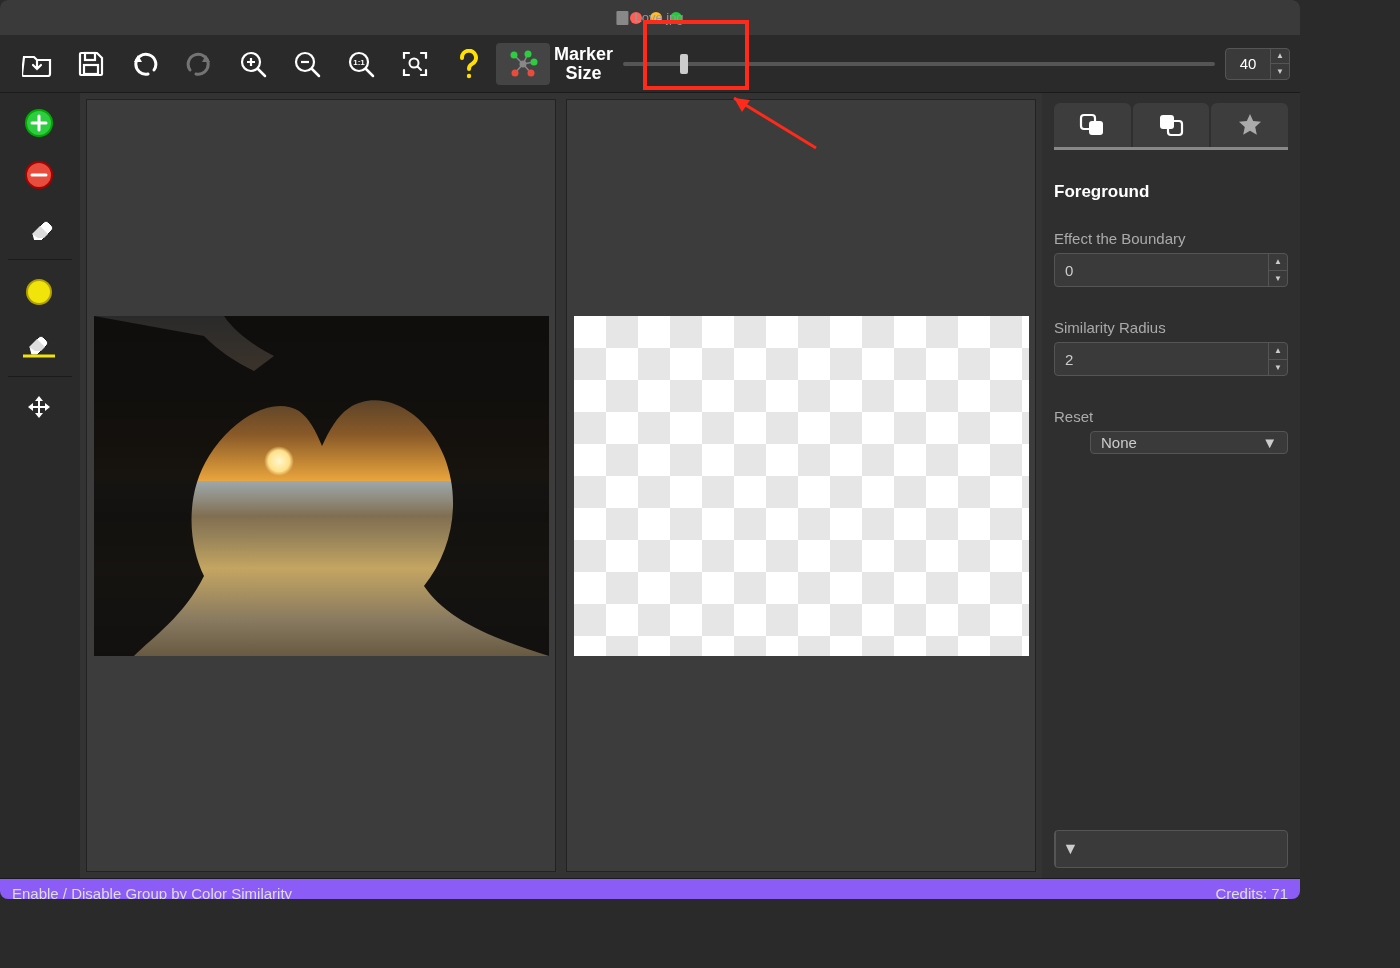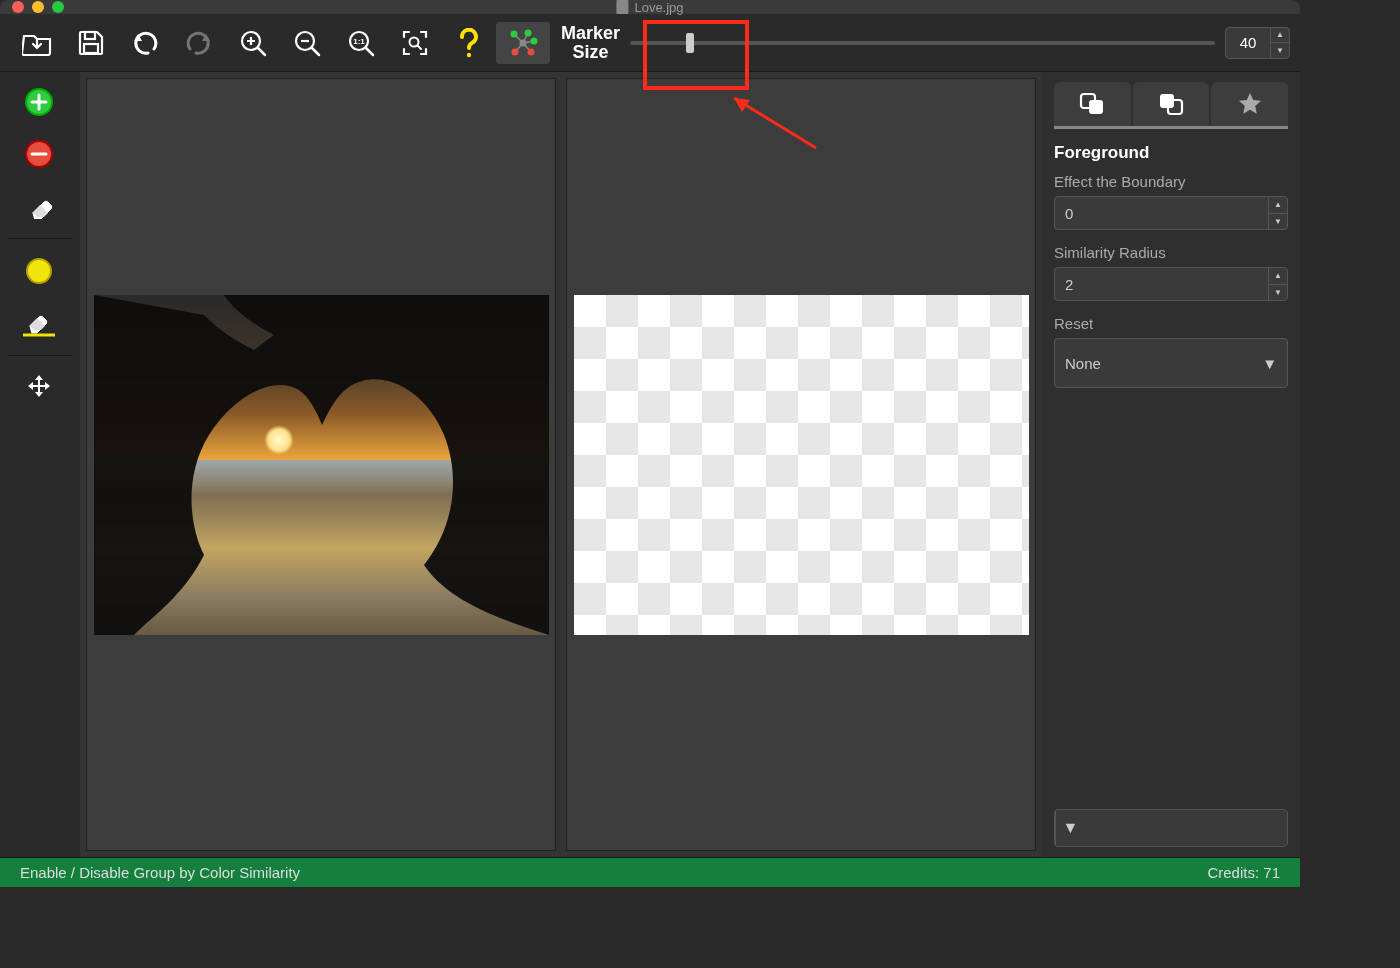--- a/index.html
+++ b/index.html
@@ -7,27 +7,28 @@
     width: 1300px;
     height: 899px;
     background: #2a2a2a;
     font-family: -apple-system, "Helvetica Neue", Arial, sans-serif;
     color: #ddd;
     overflow: hidden;
     border-radius: 8px;
   }
   
   .titlebar {
-    height: 14px;
+    height: 35px;
     background: #3a3a3a;
     display: flex;
     align-items: center;
     position: relative;
     border-top-left-radius: 8px;
     border-top-right-radius: 8px;
+    justify-content: center;
   }
   .traffic {
     display: flex;
     gap: 8px;
     padding-left: 12px;
   }
   .traffic span {
     width: 12px; height: 12px; border-radius: 50%;
   }
   .tl-red { background: #ff5f57; }
@@ -68,21 +69,21 @@
   .tbtn svg { display: block; }
   .tbtn.active {
     background: #444;
   }
   .marker-label {
     color: #fff;
     font-size: 18px;
     font-weight: bold;
     line-height: 1.05;
     text-align: center;
-    margin-left: 11px;
+    margin-left: 4px;
   }
   .slider-wrap {
     flex: 1;
     display: flex;
     align-items: center;
     padding: 0 10px;
   }
   .slider {
     width: 100%;
     -webkit-appearance: none;
@@ -242,20 +243,21 @@
     background-color: #fff;
   }
 
   
   .right-panel {
     width: 258px;
     background: #2f2f2f;
     padding: 10px 12px;
     display: flex;
     flex-direction: column;
+    gap: 18px;
   }
   .tabs {
     display: flex;
     gap: 0;
     border-bottom: 3px solid #888;
     margin-bottom: 14px;
   }
   .tab {
     flex: 1;
     height: 44px;
@@ -296,25 +298,26 @@
     padding-left: 10px;
     color: #ccc;
     font-size: 15px;
   }
   .select-input {
     display: flex;
     align-items: center;
     background: #3a3a3a;
     border: 1px solid #555;
     border-radius: 4px;
-    height: 50px;
+    height: 23px;
     padding: 0 10px;
     justify-content: space-between;
     color: #ccc;
     font-size: 15px;
+    margin-left: 36px;
   }
   .rp-spacer { flex: 1; }
   .reset-btn {
     display: flex;
     align-items: stretch;
     background: #3a3a3a;
     border: 1px solid #555;
     border-radius: 4px;
     height: 38px;
   }
@@ -332,25 +335,25 @@
     border-left: 1px solid #555;
     display: flex;
     align-items: center;
     justify-content: center;
     color: #ccc;
   }
 
   
   .statusbar {
     height: 30px;
-    background: #15803d;
+    background: #8b5cf6;
     display: flex;
     align-items: center;
     justify-content: space-between;
-    padding: 0 20px;
+    padding: 0 12px;
     font-size: 15px;
     color: #ddd;
     border-top: 1px solid #1a1a1a;
   }
 </style>
 </head>
 <body>
 
 <div class="titlebar">
   <div class="traffic">

